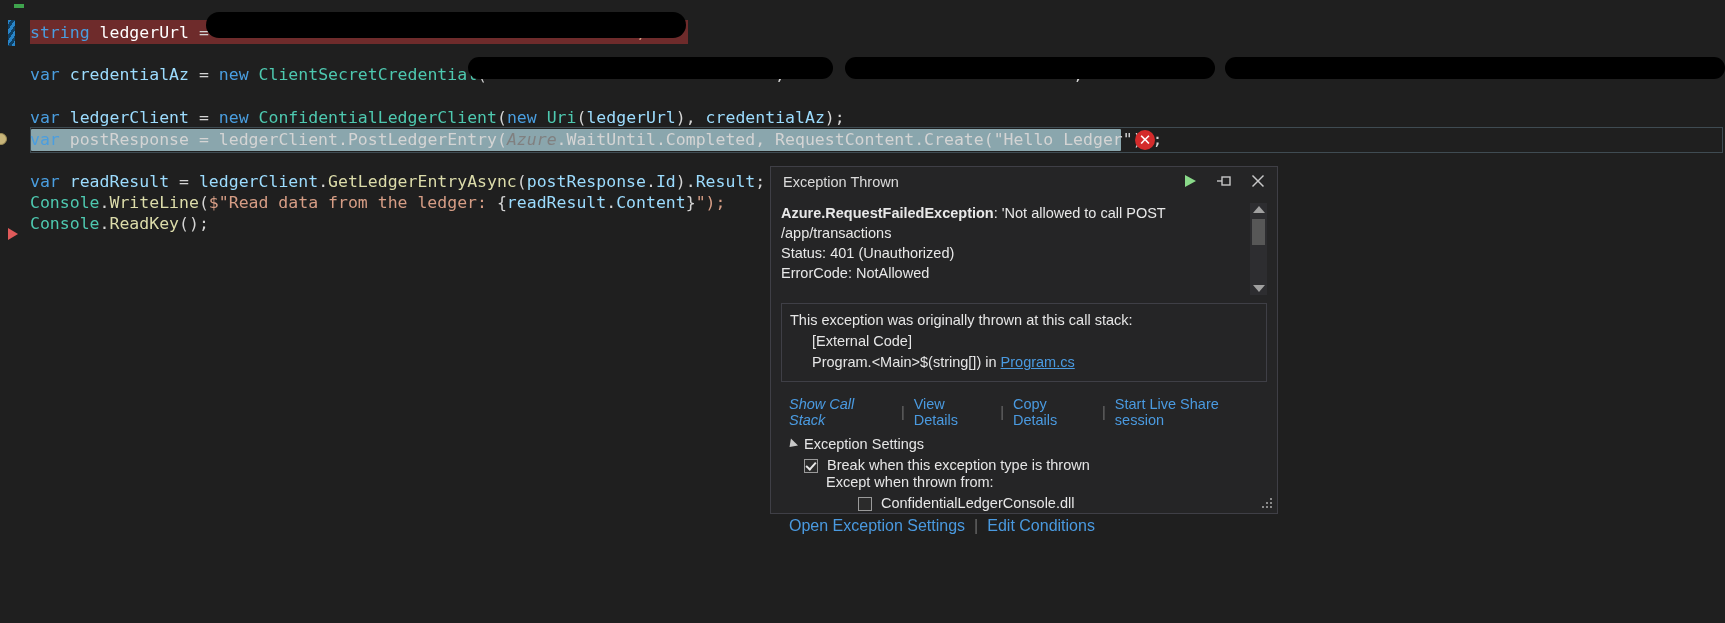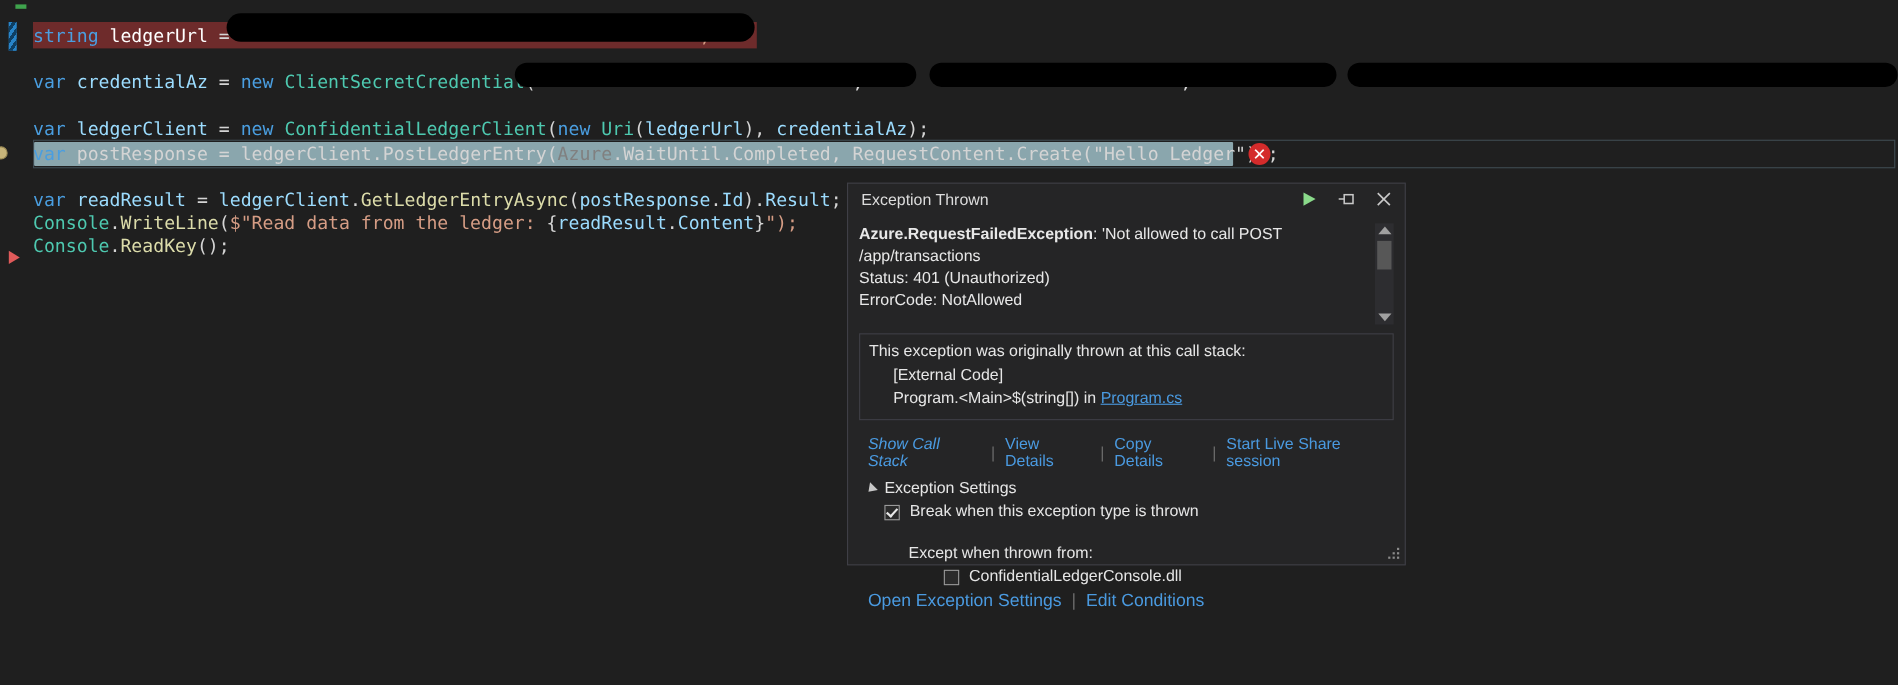--- a/index.html
+++ b/index.html
@@ -51,21 +51,21 @@
     color: #d4d4d4;
   }
 
   
   .kw      { color: #4a9ee0; }      
   .type    { color: #4ec9b0; }      
   .local   { color: #9cdcfe; }      
   .mth     { color: #dcdcaa; }      
   .str     { color: #d69d85; }      
   .plain   { color: #d4d4d4; }
-  .dim     { color: #808080; }
+  .dim     { color: #808080; font-style: italic; }
   .punct   { color: #d4d4d4; }
   .white   { color: #ffffff; }
 
   
   .hl-red {
     position: absolute;
     background: #6e2b2b;
     height: 24px;
   }
   
@@ -275,21 +275,21 @@
   }
   .cbox.checked::after {
     content: "";
     position: absolute;
     left: 3px; top: 0px;
     width: 4px; height: 8px;
     border: solid #e8e8e8;
     border-width: 0 2px 2px 0;
     transform: rotate(42deg);
   }
-  .lbl-plain { margin: 22px 0 0 55px; color: #e6e6e6; }
+  .lbl-plain { margin: 1px 0 0 55px; color: #e6e6e6; }
 
   .bottom-links {
     margin: 6px 0 0 18px;
     display: flex;
     align-items: center;
     font-size: 16px;
   }
   .grip {
     position: absolute;
     right: 3px; bottom: 3px;

